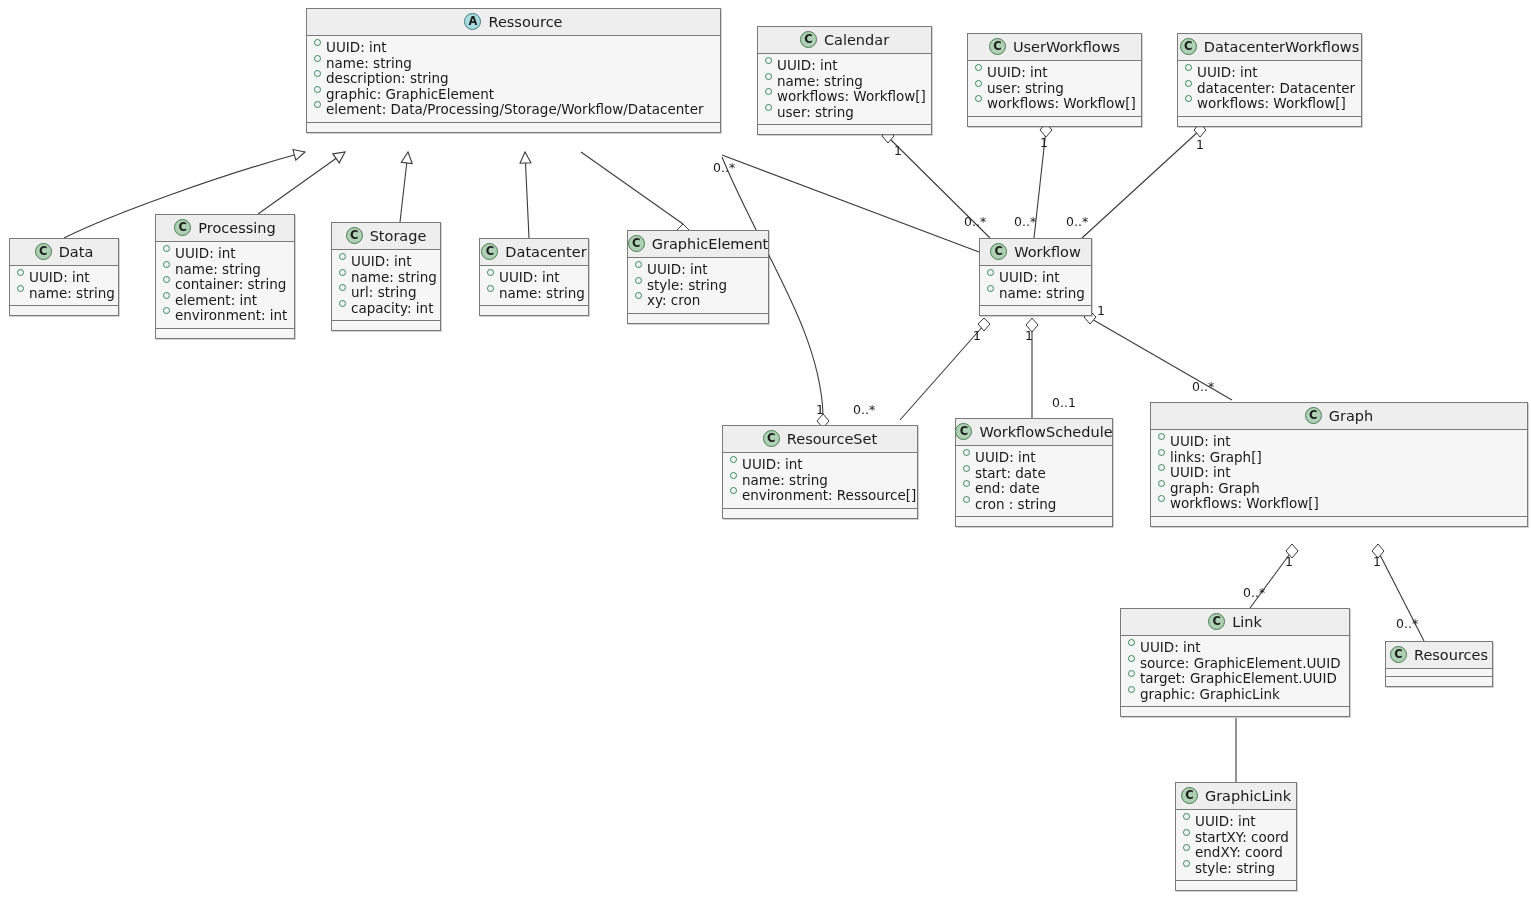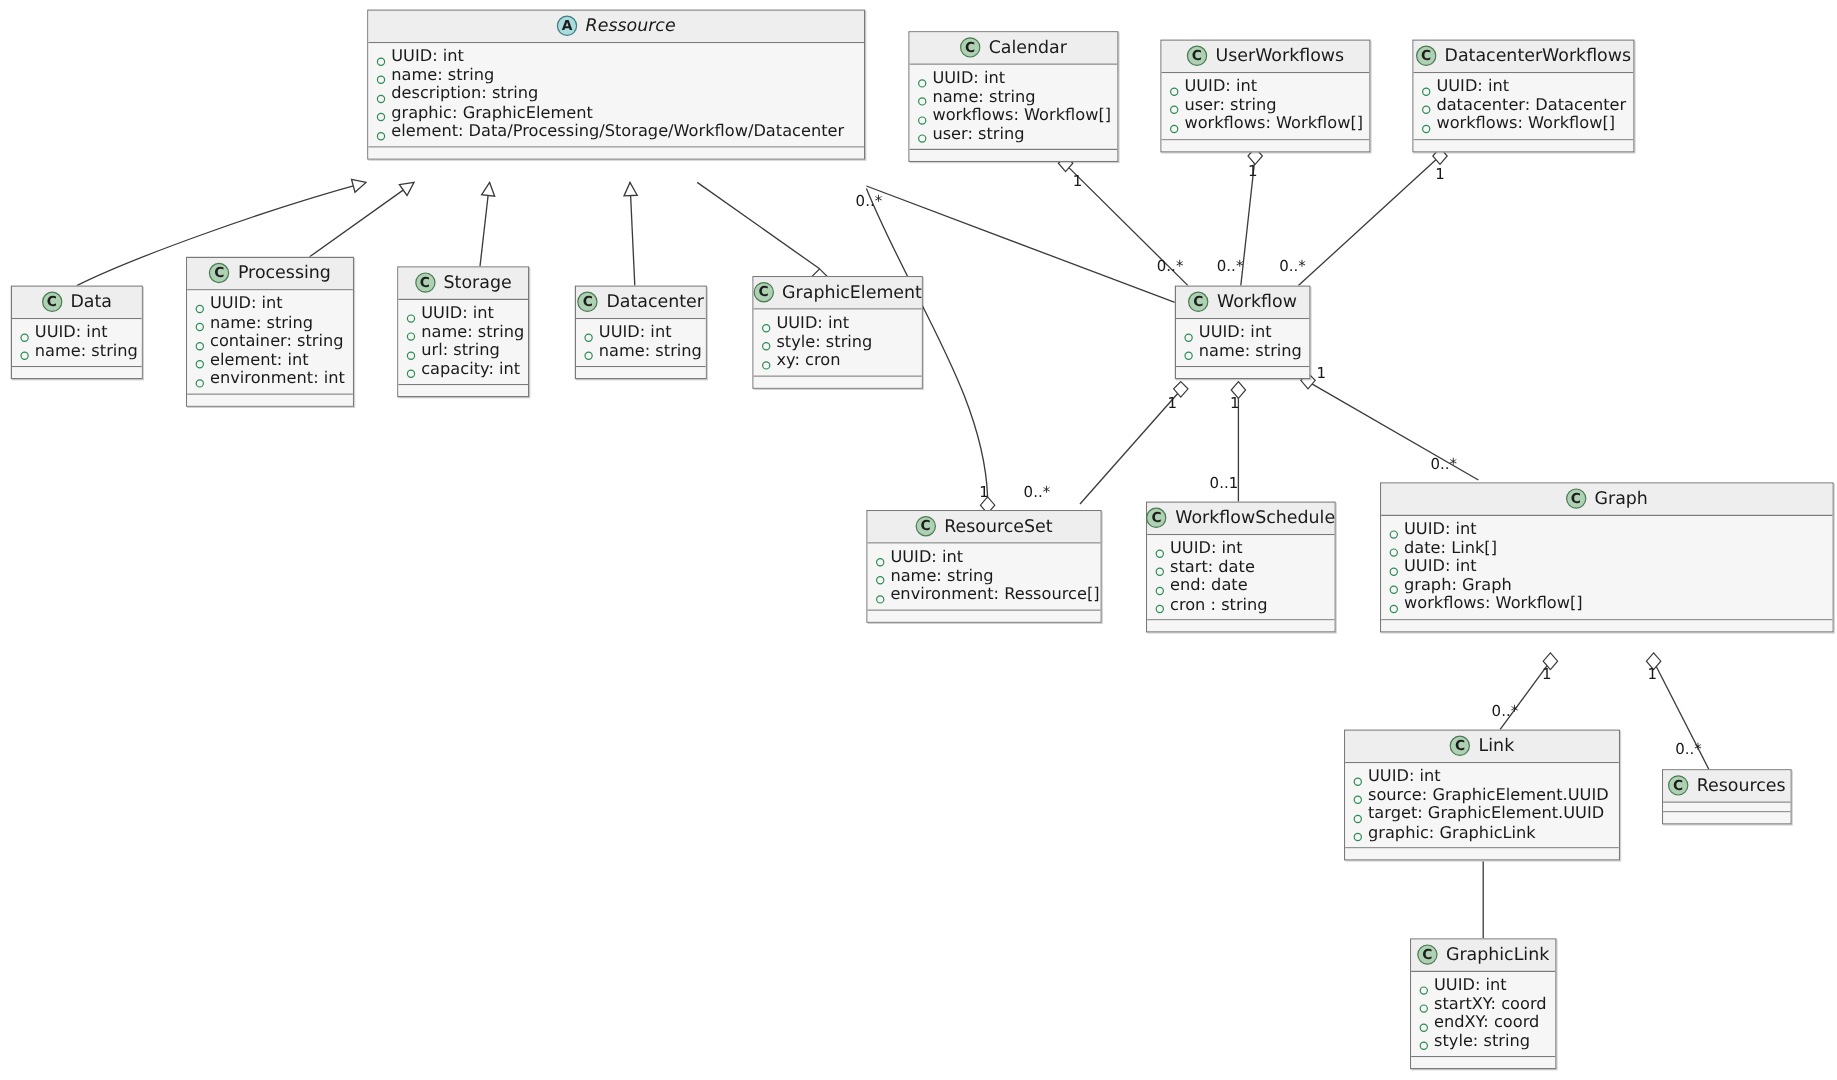--- a/index.html
+++ b/index.html
@@ -42,21 +42,20 @@
     text-align: center;
     white-space: nowrap;
     font-size: 14.5px;
     color: #1a1a1a;
     display: flex;
     align-items: center;
     justify-content: center;
     gap: 7px;
   }
   .cls-header.abstract .cls-title {
-    font-style: italic;
   }
   .badge {
     display: inline-block;
     width: 17px;
     height: 17px;
     line-height: 15px;
     border-radius: 50%;
     font-size: 11.5px;
     font-weight: bold;
     text-align: center;
@@ -87,21 +86,21 @@
     box-sizing: border-box;
     height: 9px;
     background: #f6f6f6;
   }
   .attr {
     font-size: 13.5px;
     line-height: 15.6px;
     color: #1a1a1a;
     white-space: nowrap;
     display: flex;
-    align-items: flex-end;
+    align-items: flex-start;
     gap: 5px;
   }
   .vis {
     display: inline-block;
     width: 7px;
     height: 7px;
     border: 1.2px solid #2e8b57;
     border-radius: 50%;
     box-sizing: border-box;
     flex: 0 0 auto;
@@ -448,21 +447,21 @@
           <span class="badge badge-c">C</span>
           <span class="cls-title">Graph</span>
         </div>
         <div class="cls-attrs">
           <div class="attr">
             <span class="vis"></span>
             <span>UUID: int</span>
           </div>
           <div class="attr">
             <span class="vis"></span>
-            <span>date: Link[]</span>
+            <span>links: Graph[]</span>
           </div>
           <div class="attr">
             <span class="vis"></span>
             <span>UUID: int</span>
           </div>
           <div class="attr">
             <span class="vis"></span>
             <span>graph: Graph</span>
           </div>
           <div class="attr">
@@ -537,20 +536,20 @@
       <div class="mult" style="left: 1040px; top: 135px;">1</div>
       <div class="mult" style="left: 1196px; top: 137px;">1</div>
       <div class="mult" style="left: 964px; top: 214px;">0..*</div>
       <div class="mult" style="left: 1014px; top: 214px;">0..*</div>
       <div class="mult" style="left: 1066px; top: 214px;">0..*</div>
       <div class="mult" style="left: 973px; top: 328px;">1</div>
       <div class="mult" style="left: 1025px; top: 328px;">1</div>
       <div class="mult" style="left: 1097px; top: 303px;">1</div>
       <div class="mult" style="left: 816px; top: 402px;">1</div>
       <div class="mult" style="left: 853px; top: 402px;">0..*</div>
-      <div class="mult" style="left: 1008px; top: 395px;">0..1</div>
+      <div class="mult" style="left: 1052px; top: 395px;">0..1</div>
       <div class="mult" style="left: 1192px; top: 379px;">0..*</div>
       <div class="mult" style="left: 1285px; top: 554px;">1</div>
       <div class="mult" style="left: 1373px; top: 554px;">1</div>
       <div class="mult" style="left: 1243px; top: 585px;">0..*</div>
       <div class="mult" style="left: 1396px; top: 616px;">0..*</div>
     </div>
 </div>
 
 </body></html>

